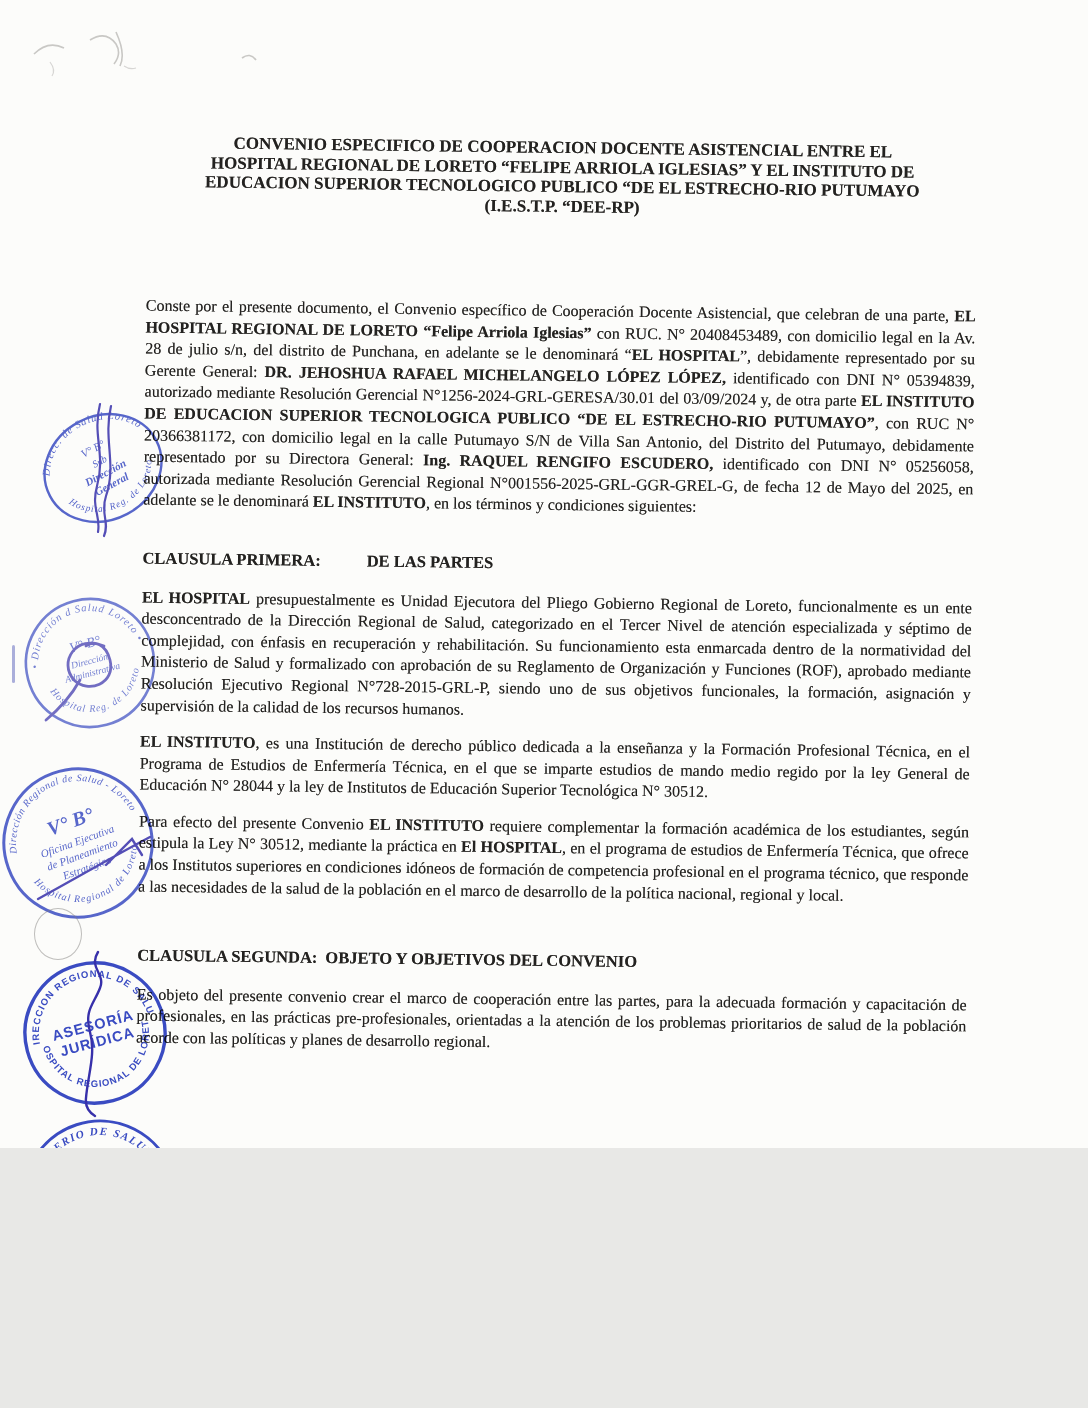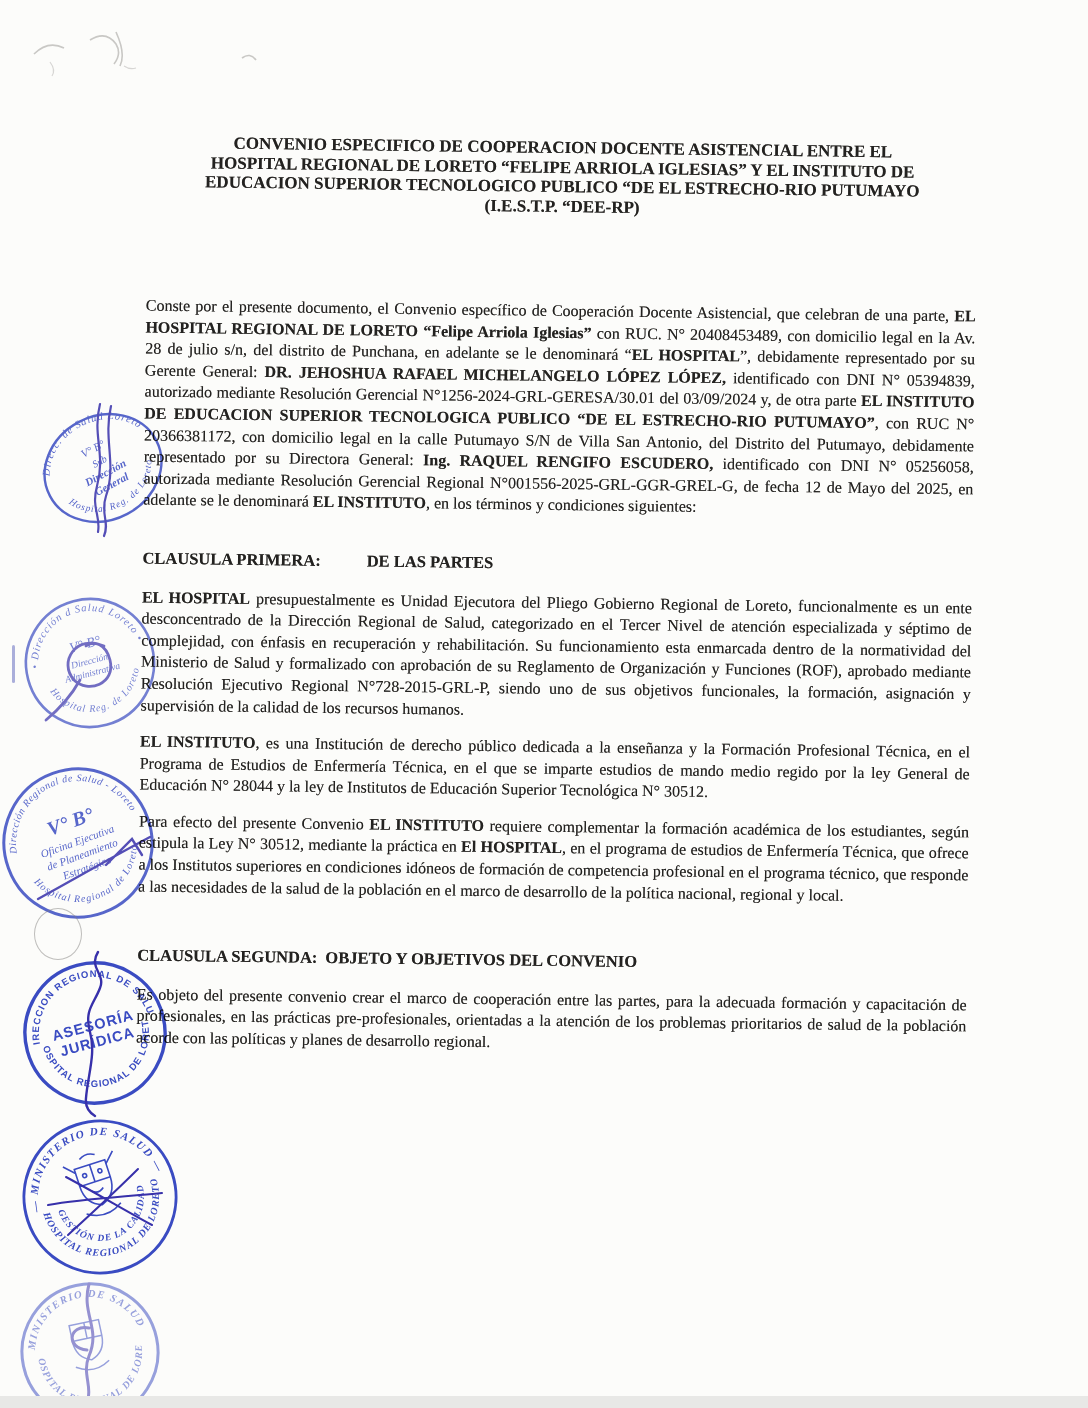--- a/index.html
+++ b/index.html
@@ -1,17 +1,17 @@
 <!DOCTYPE html>
 <html><head>
 <meta charset="utf-8">
 <style>
   html,body{margin:0;padding:0;background:#e8e8e6;}
   .page{
-    position:relative;width:1088px;height:1396px;margin:0 auto;
+    position:relative;width:1088px;height:1148px;margin:0 auto;
     background:#fcfcfa;overflow:hidden;
     font-family:"Liberation Serif",serif;color:#232220;
   }
   .content{
     position:absolute;left:148px;top:138px;width:830px;
     transform:rotate(0.75deg);transform-origin:50% 0;
     font-size:16px;line-height:21.6px;text-align:justify;
     text-shadow:0 0 .5px rgba(45,42,38,.6);
   }
   .title{

